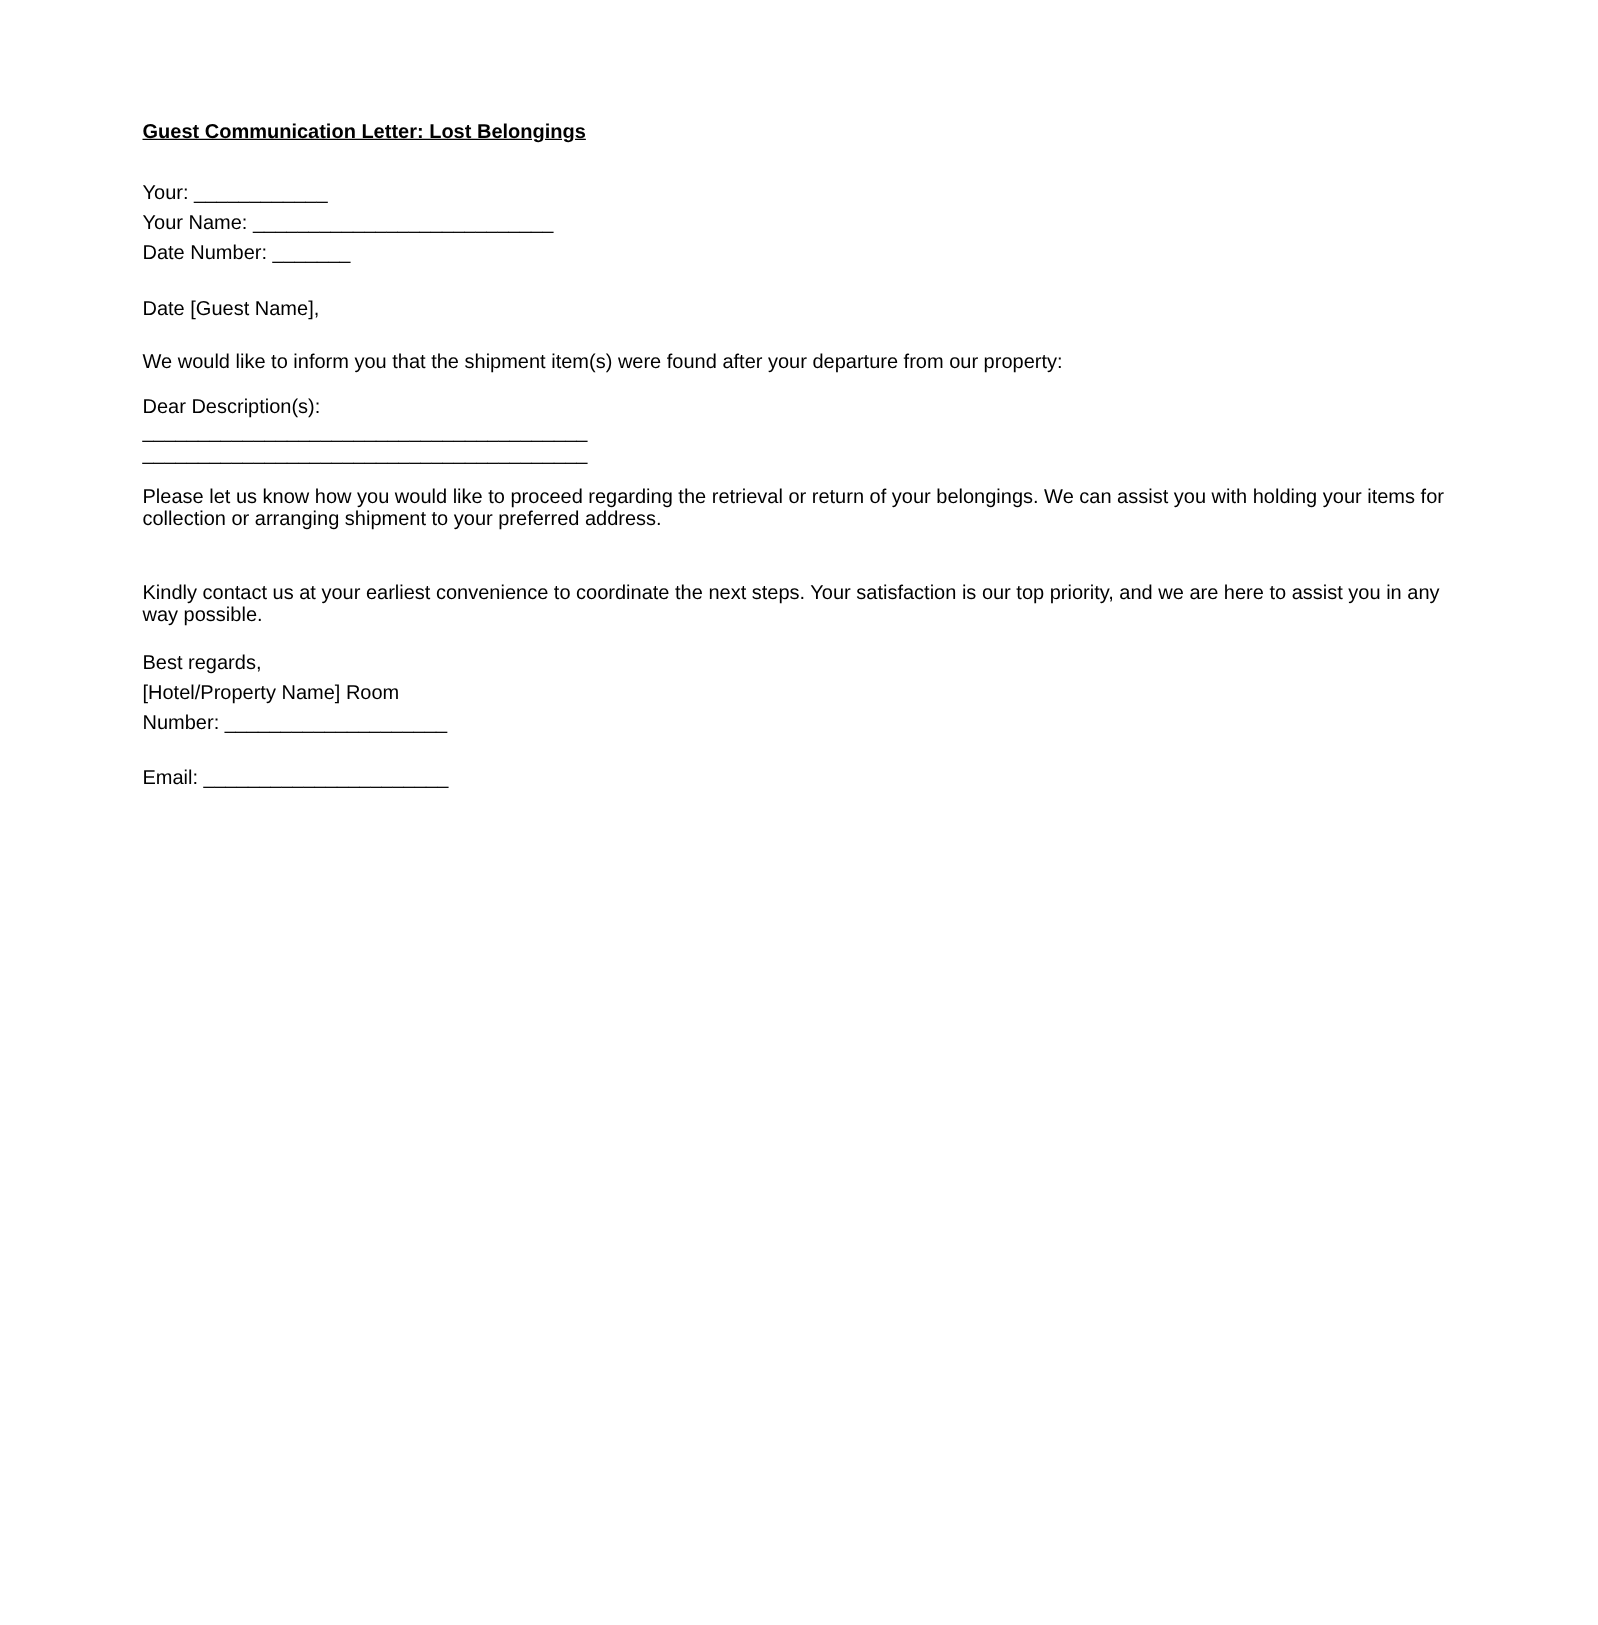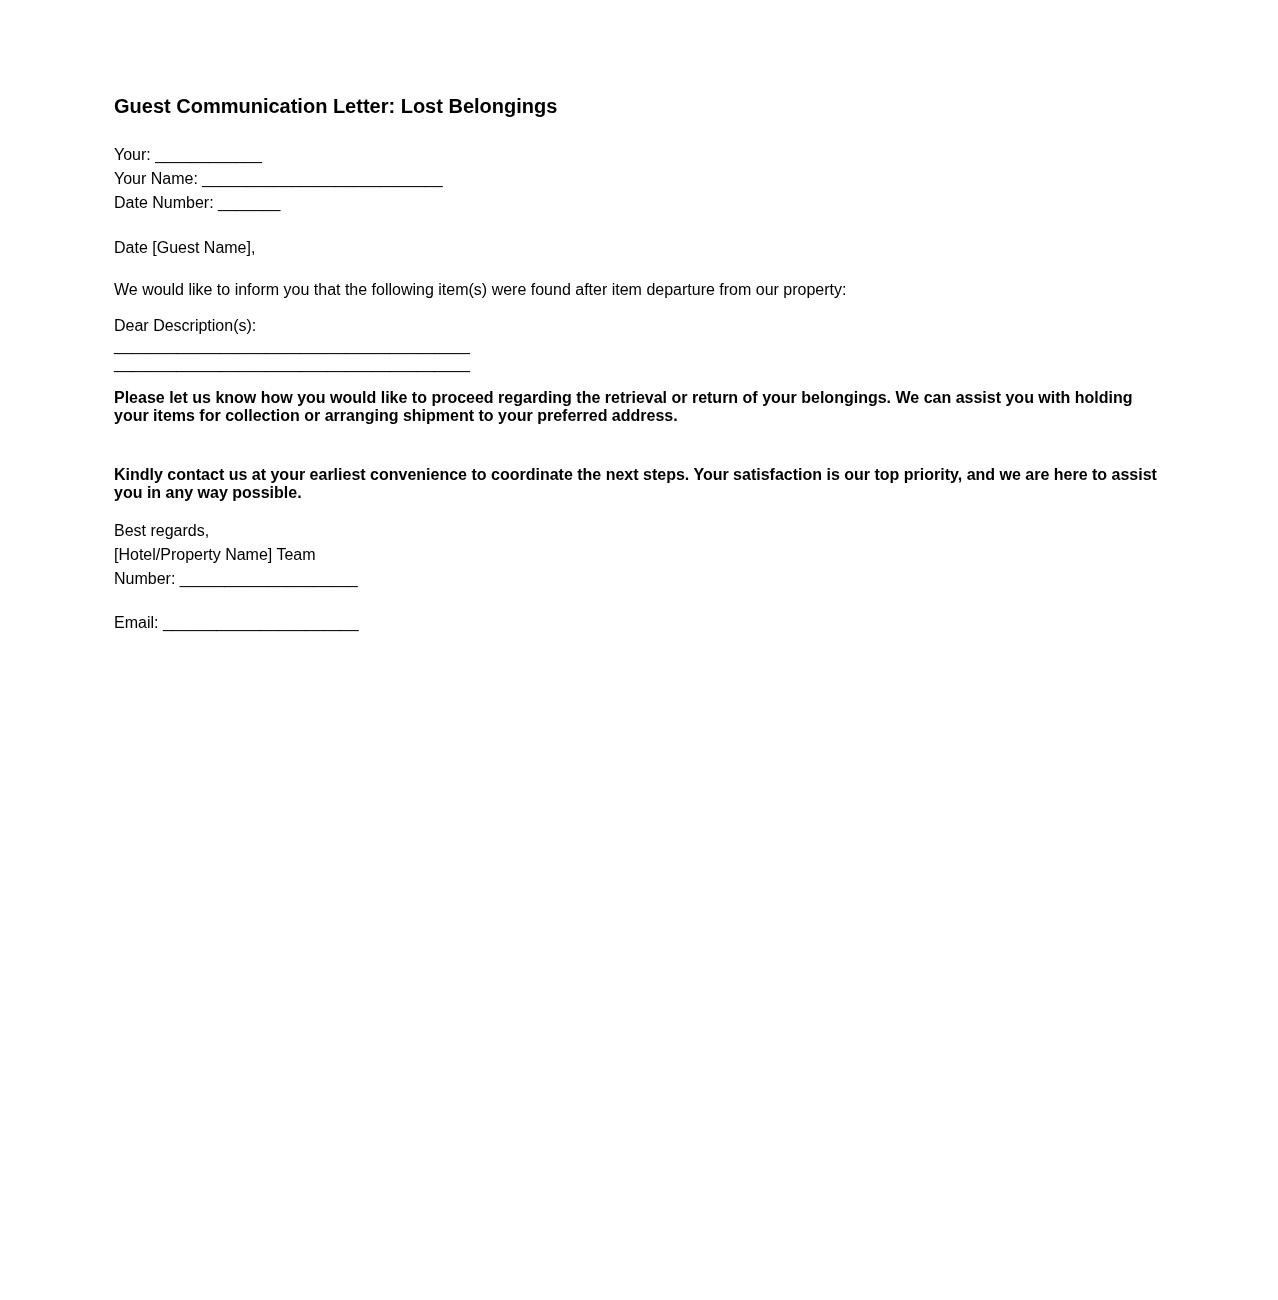--- a/index.html
+++ b/index.html
@@ -6,43 +6,43 @@
   body {
     width: 1278px; height: 1300px;
     font-family: "Liberation Sans", sans-serif;
     color: #000;
     font-size: 16px;
     line-height: 18px;
   }
   .page { position: absolute; left: 114px; top: 0; width: 1050px; }
   h1 {
     position: absolute; top: 91px; left: 0; margin: 0;
-    font-size: 20px; font-weight: bold; line-height: 30px; white-space: nowrap;
+    font-size: 16px; font-weight: bold; line-height: 30px; white-space: nowrap; text-decoration: underline;
   }
   .line { position: absolute; left: 0; white-space: nowrap; }
-  .para { position: absolute; left: 0; width: 1050px; font-weight: bold; }
+  .para { position: absolute; left: 0; width: 1050px; }
 </style>
 </head>
 <body>
 
 <div class="page">
   <h1>Guest Communication Letter: Lost Belongings</h1>
 
   <div class="line" style="top:146px">Your: ____________</div>
   <div class="line" style="top:170px">Your Name: ___________________________</div>
   <div class="line" style="top:194px">Date Number: _______</div>
 
   <div class="line" style="top:239px">Date [Guest Name],</div>
 
-  <div class="line" style="top:281px">We would like to inform you that the following item(s) were found after item departure from our property:</div>
+  <div class="line" style="top:281px">We would like to inform you that the shipment item(s) were found after your departure from our property:</div>
 
   <div class="line" style="top:317px">Dear Description(s):</div>
   <div class="line" style="top:337px">________________________________________</div>
   <div class="line" style="top:355px">________________________________________</div>
 
   <div class="para" style="top:389px">Please let us know how you would like to proceed regarding the retrieval or return of your belongings. We can assist you with holding your items for collection or arranging shipment to your preferred address.</div>
   <div class="para" style="top:466px">Kindly contact us at your earliest convenience to coordinate the next steps. Your satisfaction is our top priority, and we are here to assist you in any way possible.</div>
 
   <div class="line" style="top:522px">Best regards,</div>
-  <div class="line" style="top:546px">[Hotel/Property Name] Team</div>
+  <div class="line" style="top:546px">[Hotel/Property Name] Room</div>
   <div class="line" style="top:570px">Number: ____________________</div>
   <div class="line" style="top:614px">Email: ______________________</div>
 </div>
 
 </body></html>

